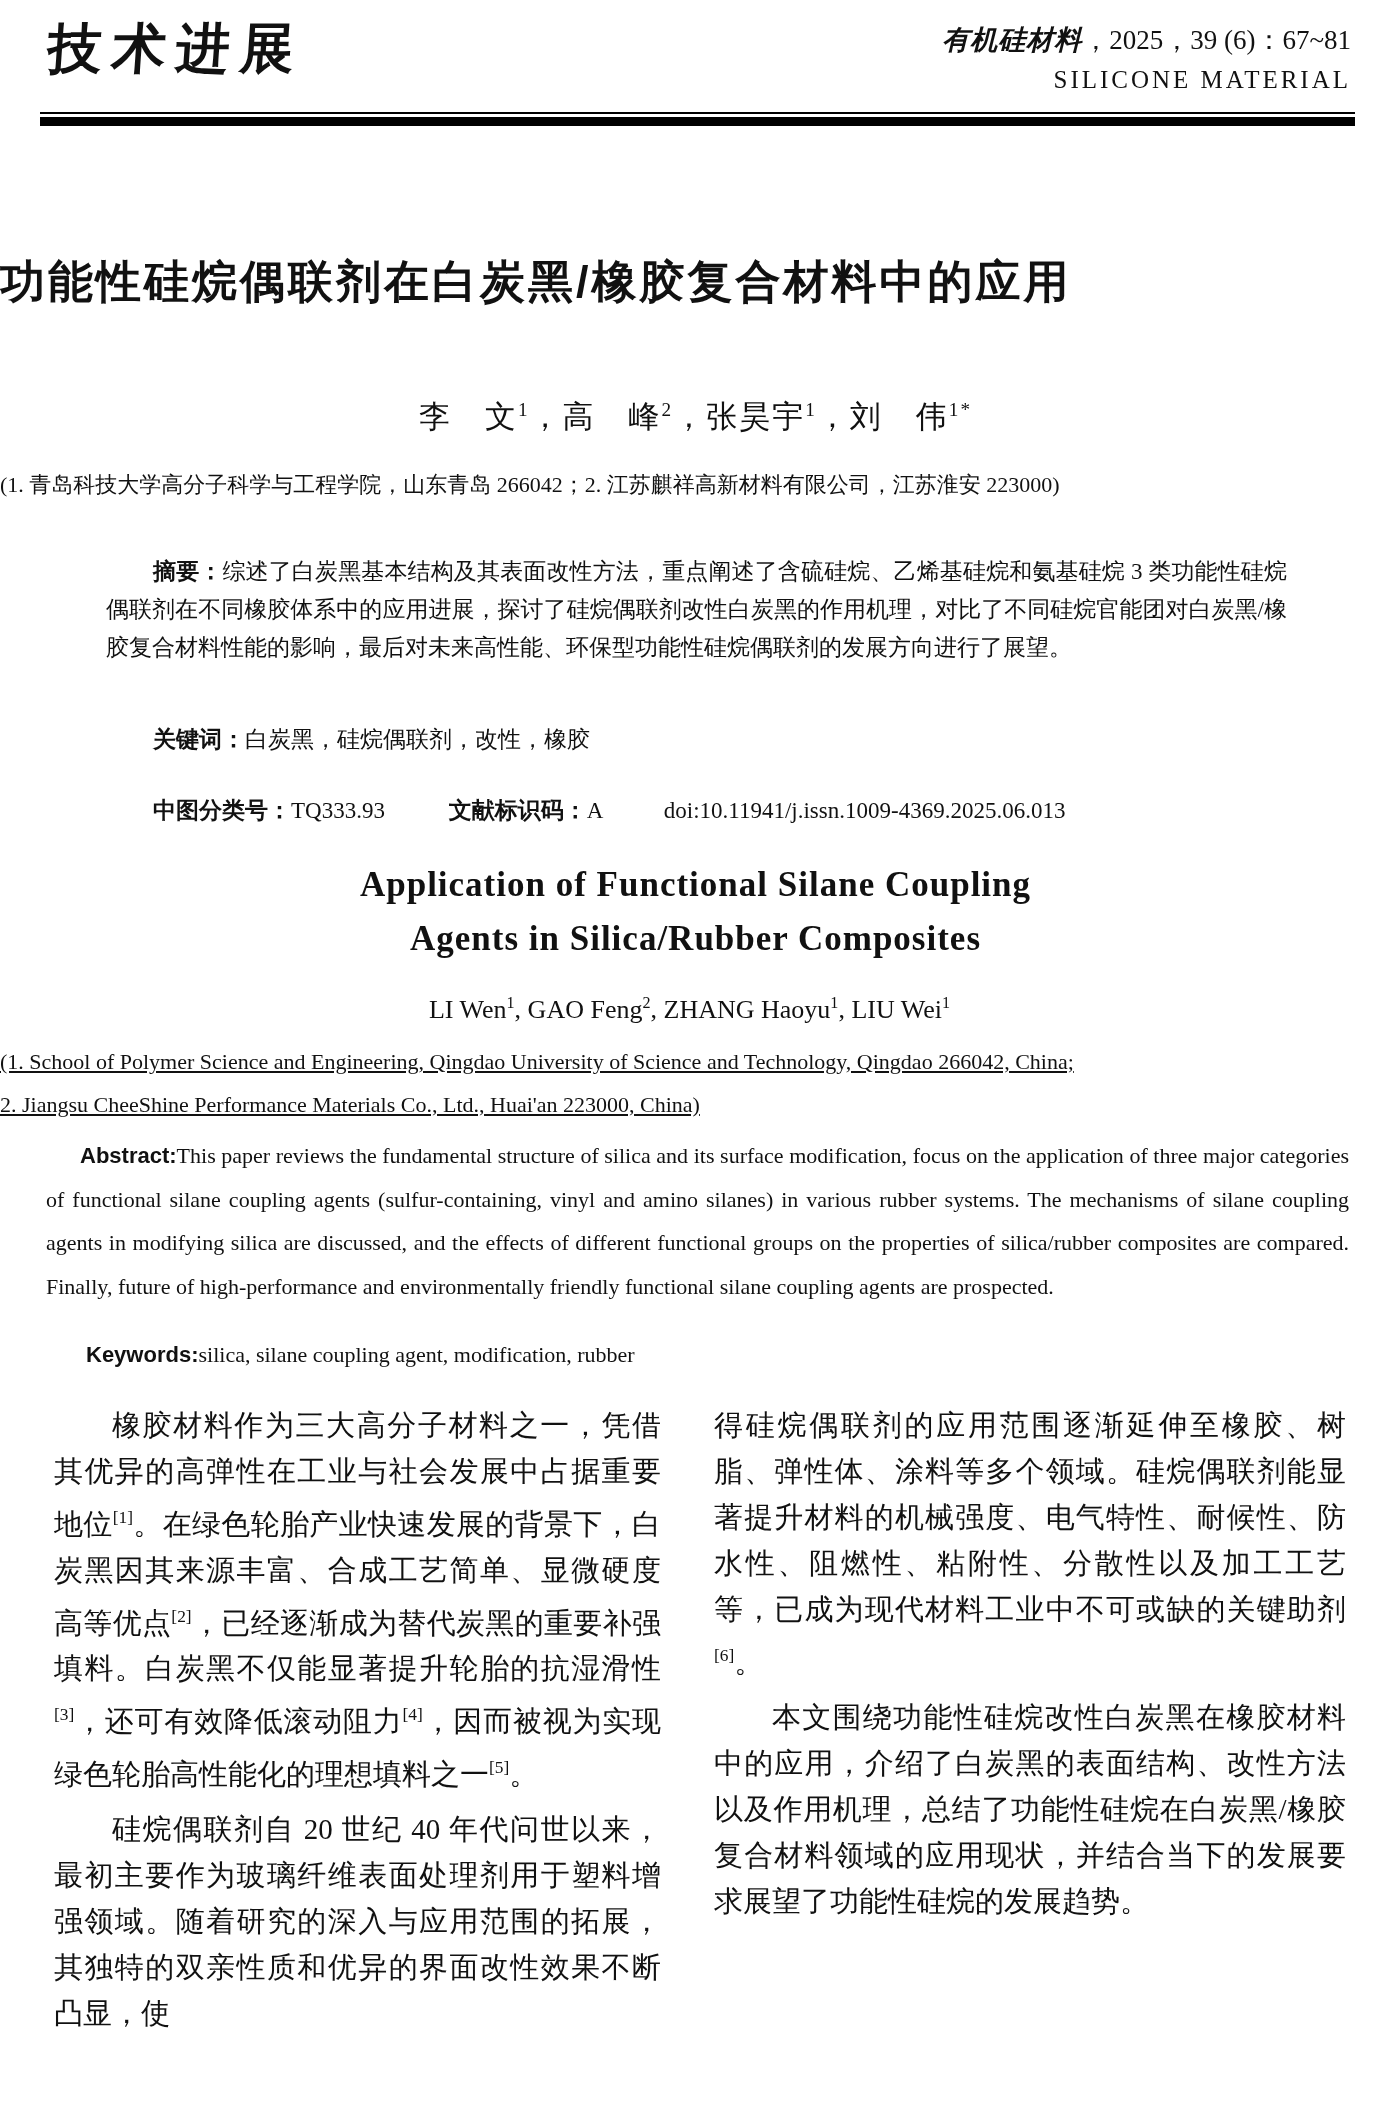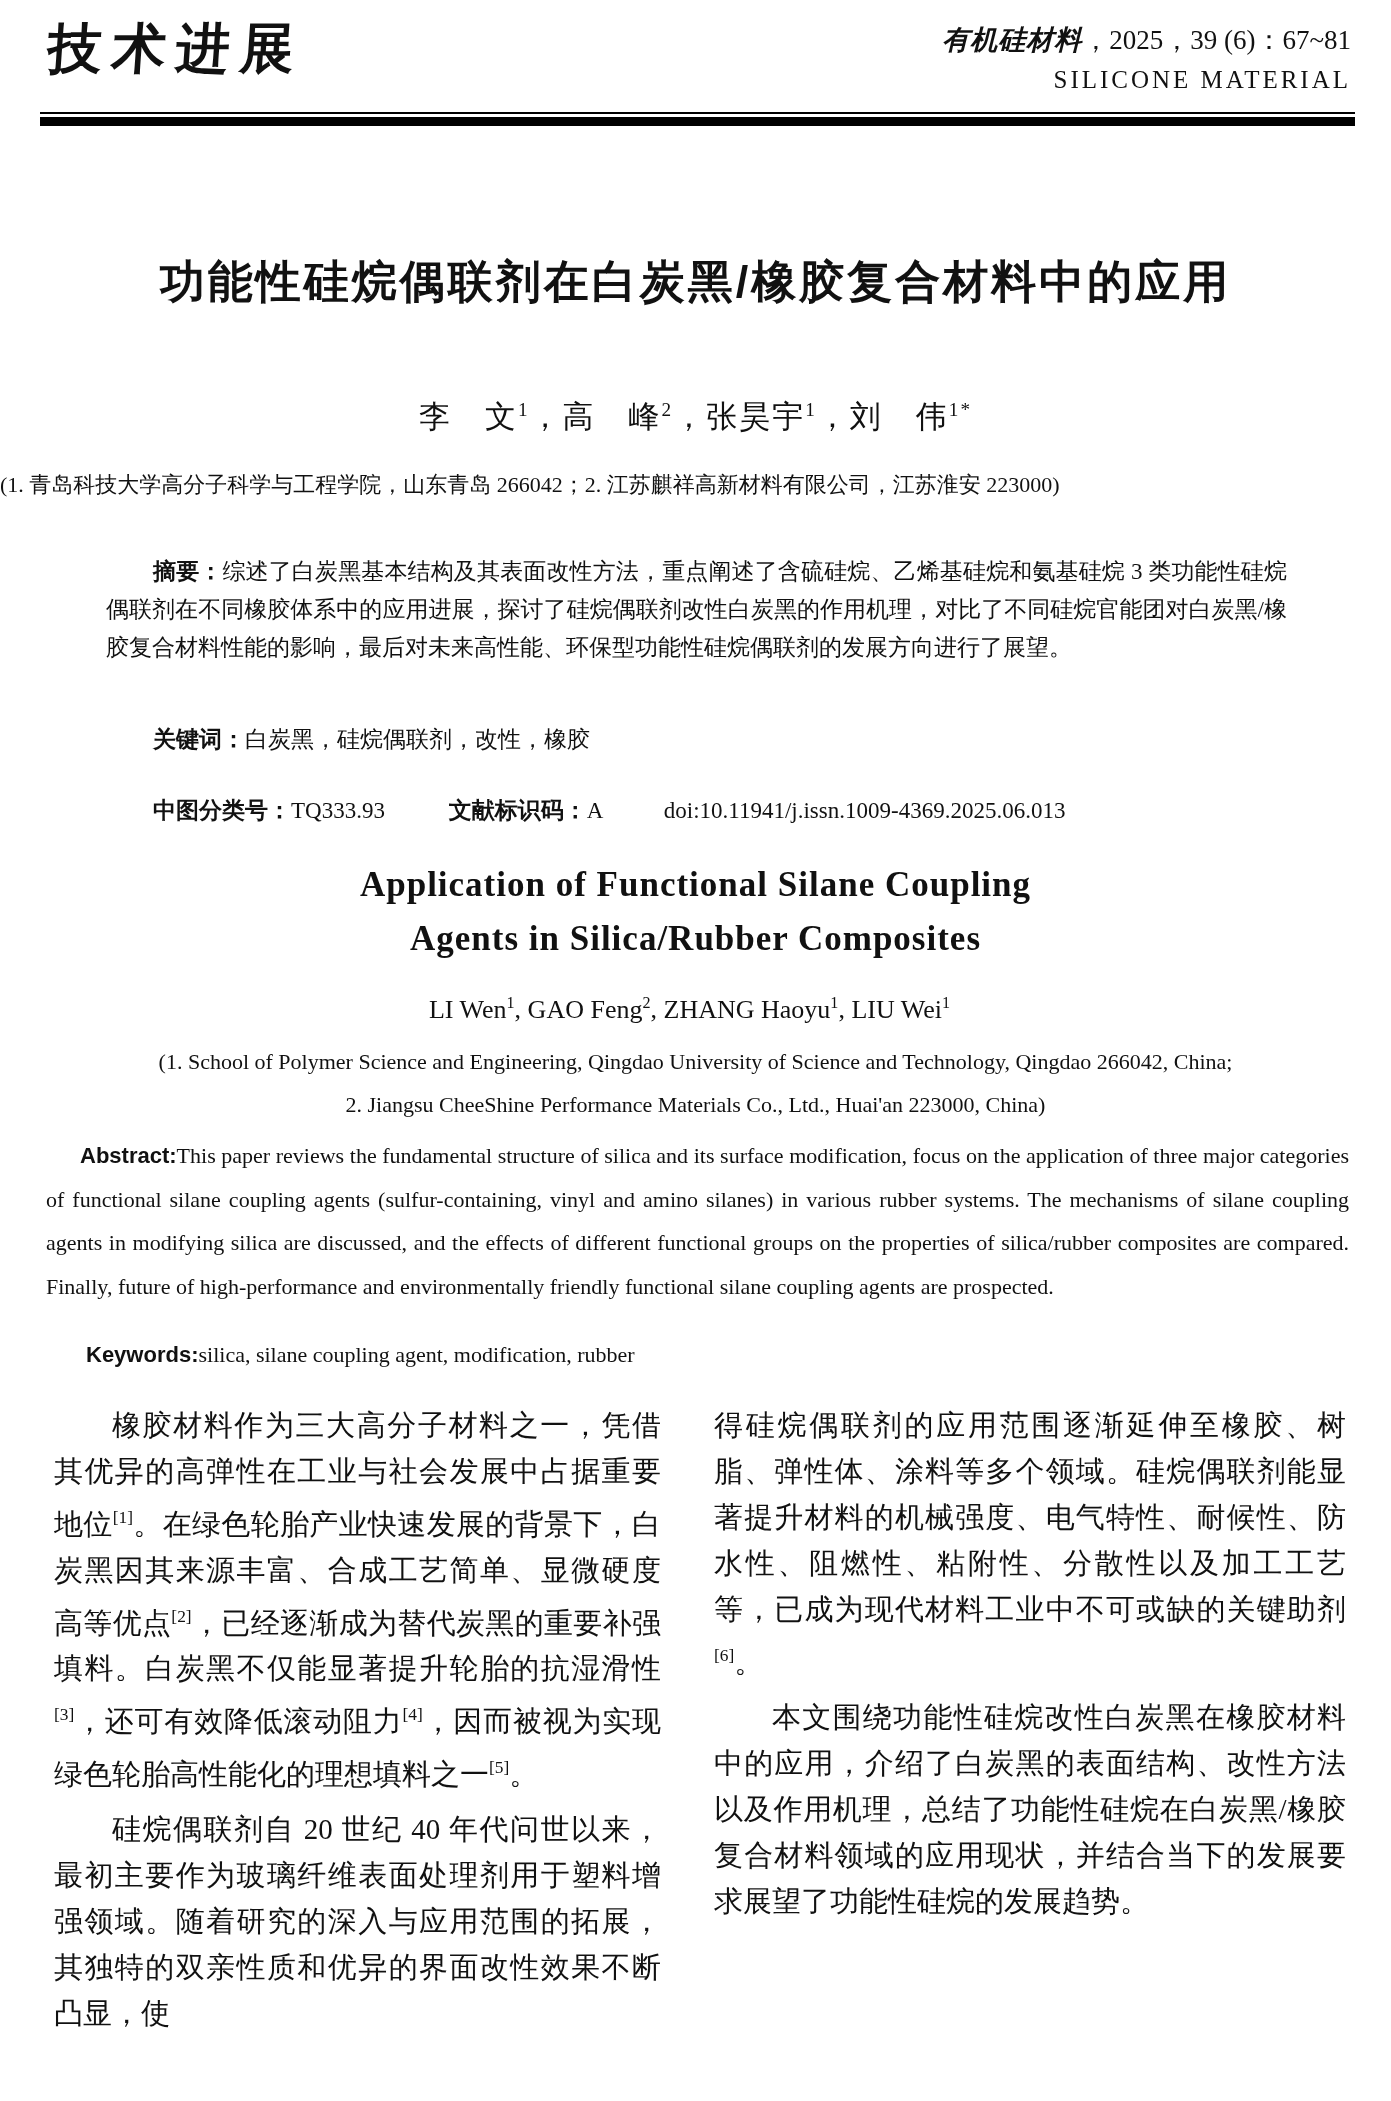--- a/index.html
+++ b/index.html
@@ -22,42 +22,42 @@
   .journal-info{text-align:right;padding-top:6px;}
   .journal-cite{font-size:27px;line-height:1.35;}
   .journal-cite .script{font-weight:bold;font-style:italic;letter-spacing:1px;}
   .journal-en{font-size:25px;letter-spacing:3px;margin-top:8px;}
   .rule-double{position:absolute;left:40px;right:36px;top:112px;}
   .rule-thin{height:2px;background:#000;}
   .rule-thick{height:9px;background:#000;margin-top:3px;}
   
   .title-zh{
     position:absolute;top:252px;left:0;right:0;margin:0;
-    text-align:center;font-family:"Liberation Sans","DejaVu Sans",sans-serif;
+    font-family:"Liberation Sans","DejaVu Sans",sans-serif;
     font-size:45px;font-weight:bold;letter-spacing:3px;
   }
   .authors-zh{position:absolute;top:396px;left:0;right:0;text-align:center;font-size:31px;letter-spacing:2px;}
   .authors-zh sup,.authors-en sup{font-size:0.62em;}
   .affil-zh{position:absolute;top:470px;left:0;right:0;text-align:left;font-size:22px;}
   .abstract-zh{
     position:absolute;top:552px;left:106px;right:104px;
     font-size:23px;line-height:38px;text-align:justify;text-indent:47px;
   }
   .lbl{font-family:"Liberation Sans","DejaVu Sans",sans-serif;font-weight:bold;}
   .keywords-zh{position:absolute;top:724px;left:153px;font-size:23px;}
   .clc-line{position:absolute;top:766px;left:153px;font-size:23px;margin-top:29px;}
   .clc-line .gapped{margin-left:58px;}
   .clc-line .doi{margin-left:56px;}
   
   .title-en{
     position:absolute;top:858px;left:0;right:0;margin:0;
     text-align:center;font-size:35px;font-weight:bold;line-height:54px;letter-spacing:1px;
   }
   .authors-en{position:absolute;top:994px;left:0;right:12px;text-align:center;font-size:26px;}
-  .affil-en{position:absolute;top:1040px;left:0;right:0;text-align:center;font-size:22px;line-height:43px;}
+  .affil-en{position:absolute;top:1040px;left:0;right:0;text-align:left;font-size:22px;line-height:43px;text-decoration:underline;}
   .abstract-en{
     position:absolute;top:1134px;left:46px;right:42px;
     font-size:22px;line-height:43.5px;text-align:justify;text-indent:34px;
   }
   .keywords-en{position:absolute;top:1342px;left:86px;font-size:22px;}
   
   .body-cols{position:absolute;top:1393px;left:45px;right:36px;display:flex;}
   .col{font-size:29px;line-height:46px;text-align:justify;}
   .col-left{width:625px;margin-right:35px;}
   .col-right{width:650px;}

